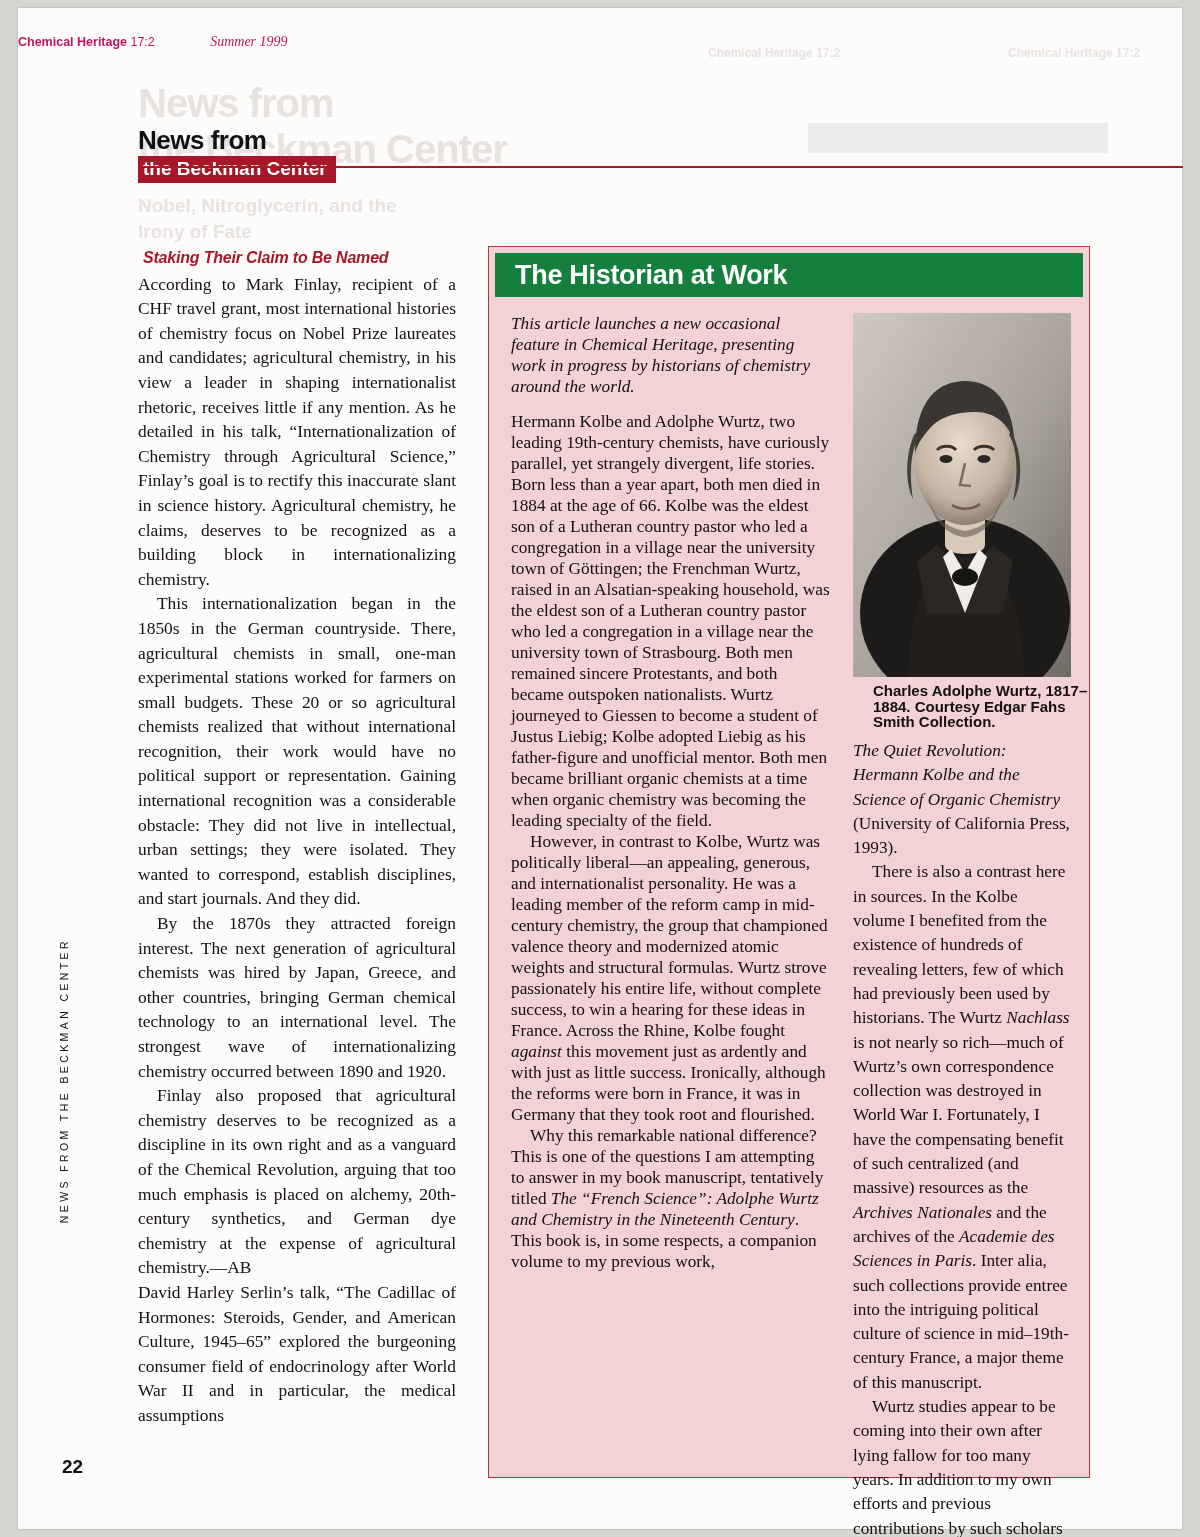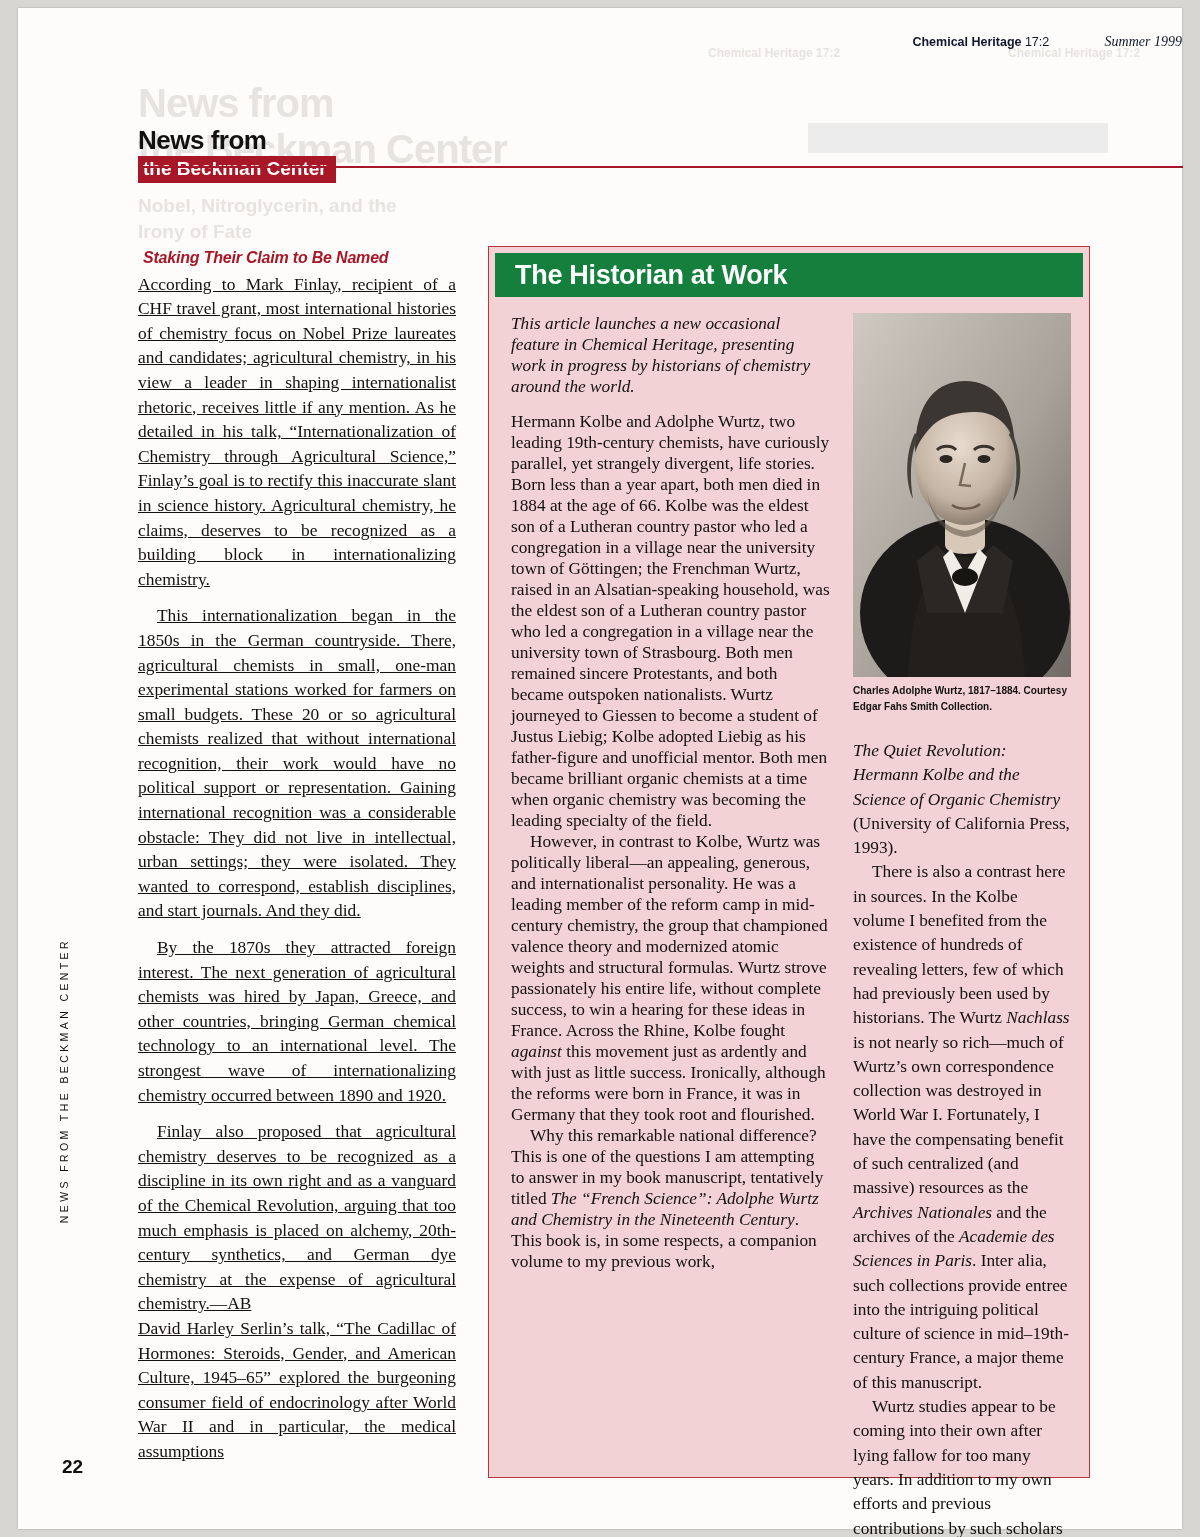--- a/index.html
+++ b/index.html
@@ -22,22 +22,22 @@
   .ghost.g1{left:120px;top:72px;font-size:40px;line-height:46px;letter-spacing:-1px;}
   .ghost.g2{left:120px;top:185px;font-size:19px;line-height:26px;}
   .ghost.g3{left:690px;top:38px;font-size:12px;}
   .ghost.g4{left:990px;top:38px;font-size:12px;}
   .ghost.band{
     left:790px;top:115px;width:300px;height:30px;background:#ececec;
   }
 
   
   .runhead{
-    position:absolute;left:0;top:26px;width:100%;text-align:right;
-    font-size:13.5px;color:#0f172a;
+    position:absolute;left:0;top:26px;width:100%;text-align:left;
+    font-size:13.5px;color:#be185d;
   }
   .runhead .t1{font-family:"Liberation Sans",sans-serif;font-weight:bold;font-size:12.5px;}
   .runhead .t2{font-family:"Liberation Sans",sans-serif;font-size:12.5px;}
   .runhead .t3{font-style:italic;font-size:14px;margin-left:52px;}
 
   
   .masthead{position:absolute;left:120px;top:118px;}
   .masthead .l1{
     font-family:"Liberation Sans",sans-serif;font-weight:bold;
     font-size:26px;color:#111;letter-spacing:-.5px;line-height:28px;
@@ -67,22 +67,22 @@
   .leftcol{
     position:absolute;left:120px;top:238px;width:318px;
     font-size:17.4px;line-height:24.6px;color:#14100f;text-align:justify;
   }
   .leftcol h3{
     margin:0 0 1px 5px;font-family:"Liberation Sans",sans-serif;
     font-style:italic;font-weight:bold;font-size:16px;color:#a81727;
     letter-spacing:-.2px;
   }
   .leftcol h3.second{margin-top:22px;}
-  .leftcol p{margin:0;text-indent:0;text-decoration:underline;}
-  .leftcol p.ind{text-indent:19px;margin-top:12px;}
+  .leftcol p{margin:0;text-indent:0;}
+  .leftcol p.ind{text-indent:19px;}
 
   
   .feature{
     position:absolute;left:470px;top:238px;width:600px;height:1230px;
     background:#f2d2d4;border:1px solid #b9343f;
   }
   .feature .banner{
     position:absolute;left:6px;top:6px;width:588px;height:44px;background:#15803d;
   }
   .feature .banner span{
@@ -102,23 +102,23 @@
   .feat-col-l p,.feat-col-r p{margin:0;}
   .feat-col-l p.ind,.feat-col-r p.ind{text-indent:19px;}
 
   .portrait{
     position:absolute;left:364px;top:66px;width:218px;height:364px;
     background:linear-gradient(160deg,#cfcac3 0%,#9f9a93 45%,#6e6a64 100%);
     overflow:hidden;
   }
   .portrait svg{display:block;}
   .caption{
-    position:absolute;left:364px;top:436px;width:222px;
+    position:absolute;left:384px;top:436px;width:222px;
     font-family:"Liberation Sans",sans-serif;font-weight:bold;
-    font-size:10px;line-height:15.5px;color:#14100f;
+    font-size:15px;line-height:15.5px;color:#14100f;
   }
   i.ital{font-style:italic;}
 </style>
 </head>
 <body>
 
 <div class="page">
 
   <div class="ghost g1">
     <span>News from</span><br><span>the Beckman Center</span>

